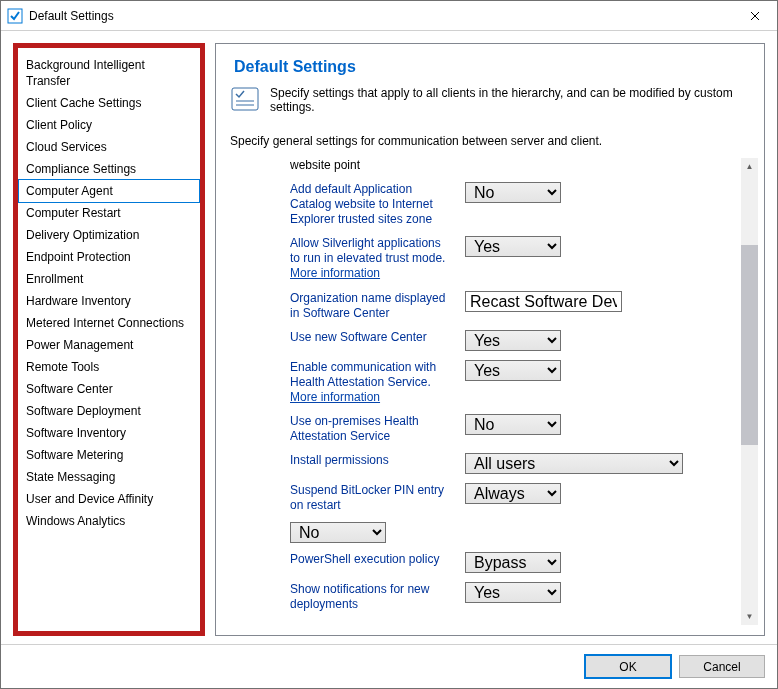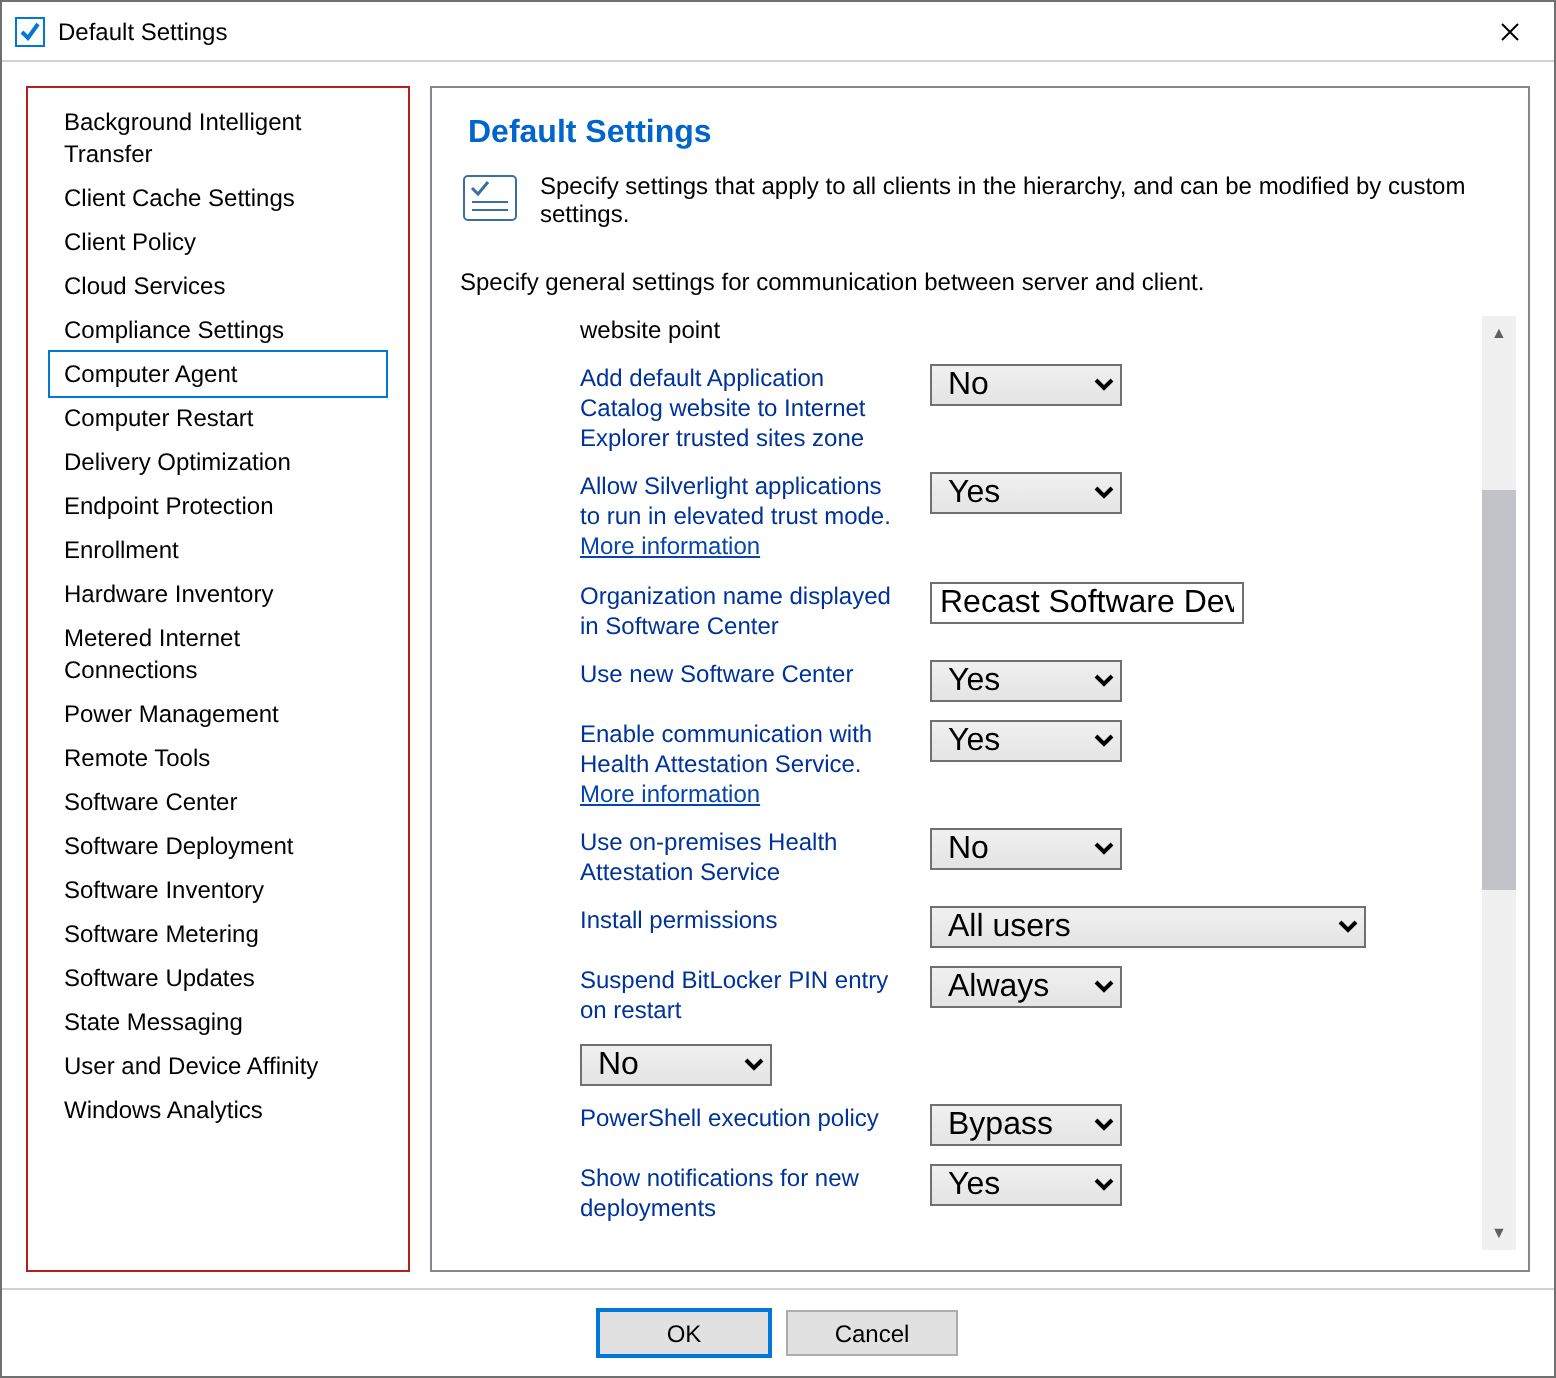--- a/index.html
+++ b/index.html
@@ -3,21 +3,21 @@
 <meta charset="utf-8">
 <style>
   * { box-sizing: border-box; }
   html, body { margin:0; padding:0; font-family: "Segoe UI", Tahoma, sans-serif; font-size:12px; color:#000; background:#fff; }
   .window { width:778px; height:689px; border:1px solid #707070; display:flex; flex-direction:column; position:relative; }
   .titlebar { height:30px; display:flex; align-items:center; padding:0 0 0 6px; border-bottom:1px solid #d0d0d0; }
   .titlebar .appicon { width:16px; height:16px; margin-right:6px; }
   .titlebar .title { flex:1; }
   .titlebar .closebtn { width:45px; height:29px; display:flex; align-items:center; justify-content:center; }
   .body { flex:1; display:flex; padding:12px 12px 8px 12px; gap:10px; overflow:hidden; }
-  .sidebar { width:192px; border:1px solid #b91c1c; padding:6px 10px; overflow-y:auto; }
+  .sidebar { width:192px; border:5px solid #b91c1c; padding:6px 0; overflow-y:auto; }
   .sidebar .item { padding:3px 8px; cursor:default; line-height:16px; }
   .sidebar .item.selected { border:1px solid #0078d7; background:#fff; margin:-1px 0; padding:3px 7px; }
   .main { flex:1; border:1px solid #828790; padding:10px 6px 10px 14px; display:flex; flex-direction:column; overflow:hidden; }
   .page-title { color:#0066cc; font-size:16px; font-weight:600; margin:4px 0 10px 4px; }
   .descrow { display:flex; align-items:flex-start; gap:10px; margin-bottom:20px; }
   .descicon { width:30px; height:26px; flex-shrink:0; }
   .subhead { margin:0 0 10px 0; }
   .scrollhost { flex:1; display:flex; overflow:hidden; position:relative; }
   .settings { flex:1; padding:0 8px 0 60px; overflow:hidden; }
   .row { display:flex; align-items:flex-start; margin-bottom:9px; }
@@ -25,21 +25,21 @@
   .row .lbl.clipped { color:#000; }
   .row .ctl { flex:0 0 auto; }
   .link { color:#0645ad; text-decoration:underline; cursor:pointer; }
   select.drop { width:96px; height:21px; border:1px solid #707070; background:linear-gradient(#f0f0f0,#e4e4e4); font-family:inherit; font-size:16px; padding:0 4px; }
   select.drop.wide { width:218px; }
   input.txt { width:157px; height:21px; border:1px solid #707070; padding:1px 4px; font-family:inherit; font-size:16px; }
   .vscrollbar { width:17px; background:#f0f0f0; display:flex; flex-direction:column; }
   .vscrollbar .arrow { height:17px; display:flex; align-items:center; justify-content:center; color:#606060; font-size:8px; }
   .vscrollbar .track { flex:1; position:relative; }
   .vscrollbar .thumb { position:absolute; left:0; right:0; top:70px; height:200px; background:#c2c3c9; }
-  .footer { height:44px; border-top:1px solid #d0d0d0; display:flex; align-items:center; justify-content:center; padding:0 12px; gap:8px; }
+  .footer { height:44px; border-top:1px solid #d0d0d0; display:flex; align-items:center; justify-content:flex-end; padding:0 12px; gap:8px; }
   .btn { width:86px; height:23px; border:1px solid #adadad; background:#e1e1e1; display:flex; align-items:center; justify-content:center; cursor:default; }
   .btn.primary { border:1px solid #0078d7; outline:1px solid #0078d7; }
 </style>
 </head>
 <body>
 
 <div class="window">
 
   <div class="titlebar">
     <svg class="appicon" viewBox="0 0 16 16">
@@ -68,21 +68,20 @@
       <div class="item">Endpoint Protection</div>
       <div class="item">Enrollment</div>
       <div class="item">Hardware Inventory</div>
       <div class="item">Metered Internet Connections</div>
       <div class="item">Power Management</div>
       <div class="item">Remote Tools</div>
       <div class="item">Software Center</div>
       <div class="item">Software Deployment</div>
       <div class="item">Software Inventory</div>
       <div class="item">Software Metering</div>
-      <div class="item">Software Updates</div>
       <div class="item">State Messaging</div>
       <div class="item">User and Device Affinity</div>
       <div class="item">Windows Analytics</div>
     </div>
 
     <div class="main">
       <div class="page-title">Default Settings</div>
       <div class="descrow">
         <svg class="descicon" viewBox="0 0 30 26">
           <rect x="2" y="2" width="26" height="22" rx="2" fill="#fff" stroke="#3a6ea5"></rect>

